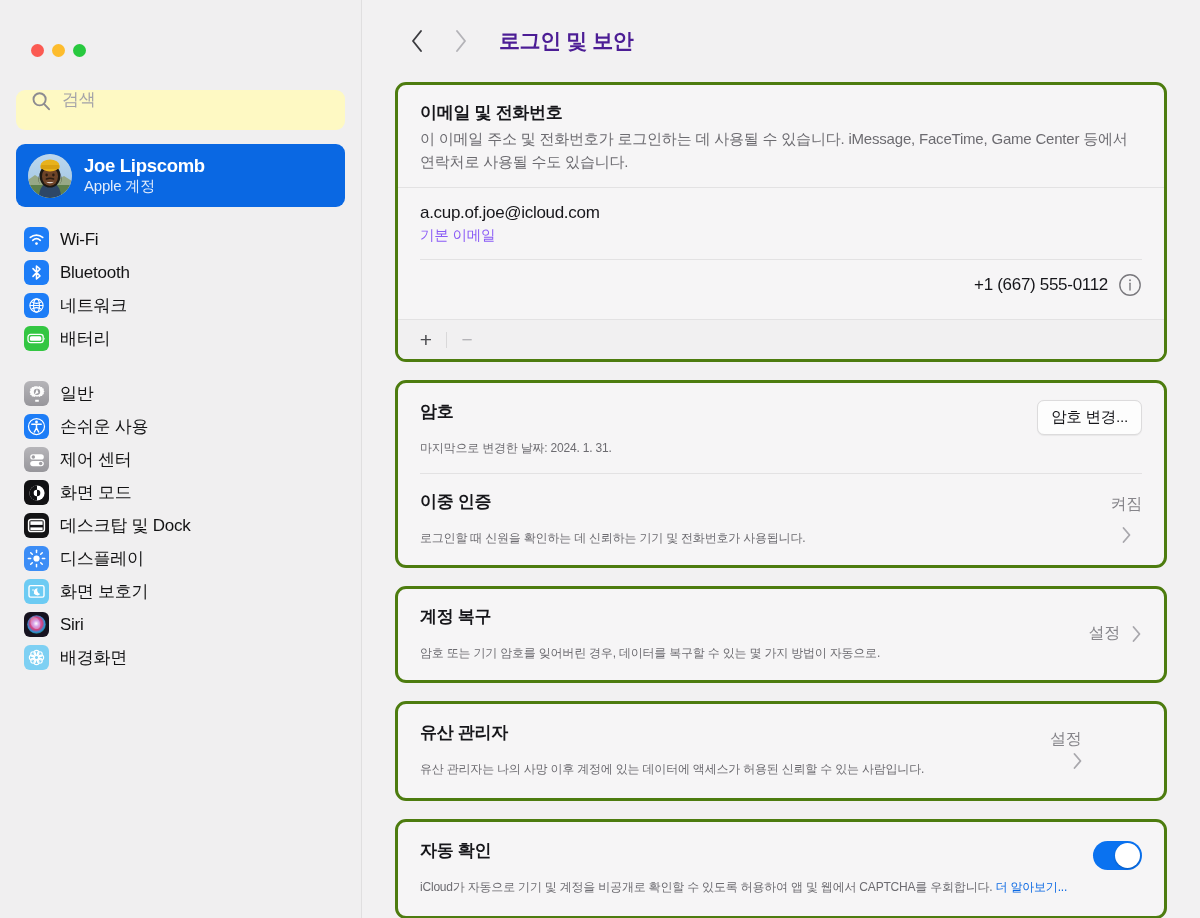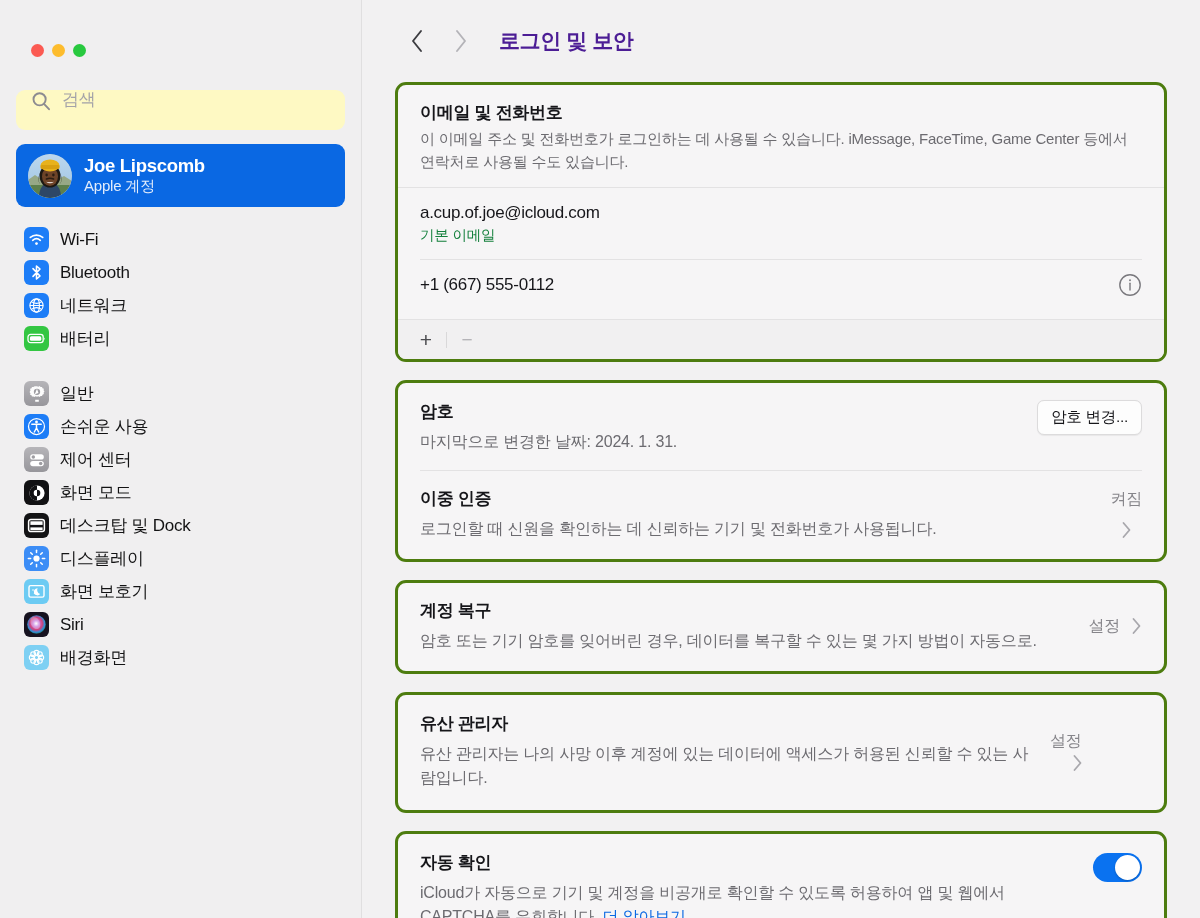--- a/index.html
+++ b/index.html
@@ -170,21 +170,21 @@
 
   .row {
     display: flex; align-items: flex-start;
     padding: 15px 22px 14px 22px;
     gap: 10px;
     min-height: 44px;
   }
   .row-main { flex: 1 1 auto; min-width: 0; }
   .row-title { font-size: 17px; color: #16161a; letter-spacing: -0.3px; }
   .row-title.bold { font-weight: 700; }
-  .row-sub { font-size: 16px; color: #6c6b70; margin-top: 7px; line-height: 1.5; letter-spacing: -0.2px; }
+  .row-sub { font-size: 12px; color: #6c6b70; margin-top: 16px; line-height: 1.5; letter-spacing: -0.2px; }
   .row-right { display: flex; align-items: center; gap: 11px; flex: 0 0 auto; padding-top: 2px; }
   .row-value { font-size: 16px; color: #86858a; letter-spacing: -0.2px; }
 
   .chev { width: 11px; height: 18px; color: #a9a8ad; display:block; }
   .chev-row { display:flex; align-items:center; }
 
   .addremove {
     display: flex; align-items: center;
     height: 40px;
     background: #f1f0f1;
@@ -223,21 +223,21 @@
   }
   .toggle .knob {
     position: absolute; top: 2px; left: 22px;
     width: 25px; height: 25px; border-radius: 50%;
     background: #fff;
     box-shadow: 0 1px 2px rgba(0,0,0,0.22);
   }
   .link { color: #0a68e3; text-decoration: none; }
 
   .contact-email { font-size: 17px; color: #16161a; letter-spacing: -0.3px; }
-  .contact-sub { font-size: 14.5px; color: #15803d; margin-top: 3px; letter-spacing: -0.2px; }
+  .contact-sub { font-size: 14.5px; color: #8b5cf6; margin-top: 3px; letter-spacing: -0.2px; }
   .contact-phone { font-size: 17px; color: #16161a; letter-spacing: -0.3px; }
 </style>
 </head>
 <body>
 
 <div class="window">
 
   <aside class="sidebar">
 
     <div class="traffic-lights">
@@ -498,21 +498,21 @@
 
         <div class="row">
           <div class="row-main">
             <div class="contact-email">a.cup.of.joe@icloud.com</div>
             <div class="contact-sub">기본 이메일</div>
           </div>
         </div>
 
         <div class="divider inset"></div>
 
-        <div class="row" style="padding-top:13px;padding-bottom:22px;align-items:center;">
+        <div class="row" style="padding-top:13px;padding-bottom:22px;align-items:center;text-align:right;">
           <div class="row-main">
             <div class="contact-phone">+1 (667) 555-0112</div>
           </div>
           <div class="row-right" style="padding-top:0;">
             <span class="info-btn">
               <svg viewBox="0 0 24 24" fill="none" stroke="currentColor" stroke-width="1.4">
                 <circle cx="12" cy="12" r="10.2"></circle>
                 <circle cx="12" cy="7.2" r="0.95" fill="currentColor" stroke="none"></circle>
                 <line x1="12" y1="10.3" x2="12" y2="17" stroke-linecap="round"></line>
               </svg>

